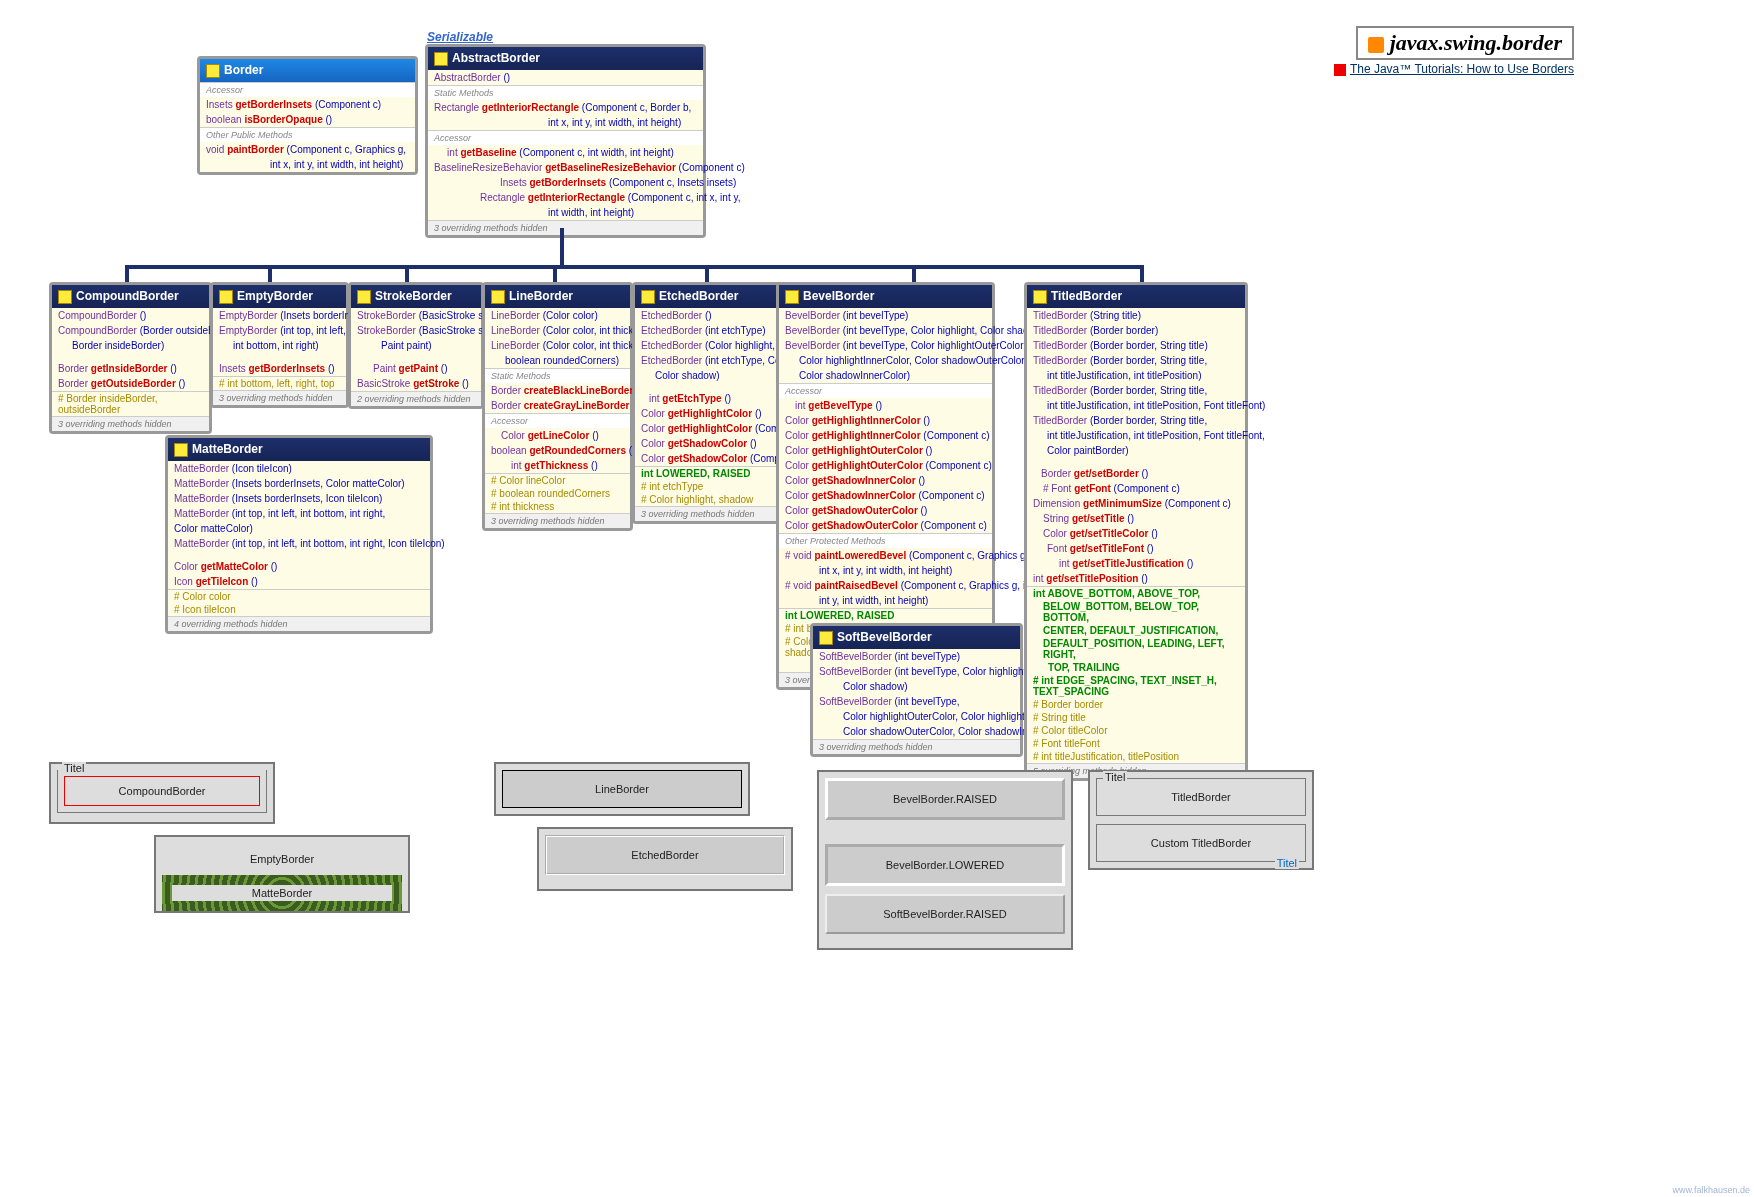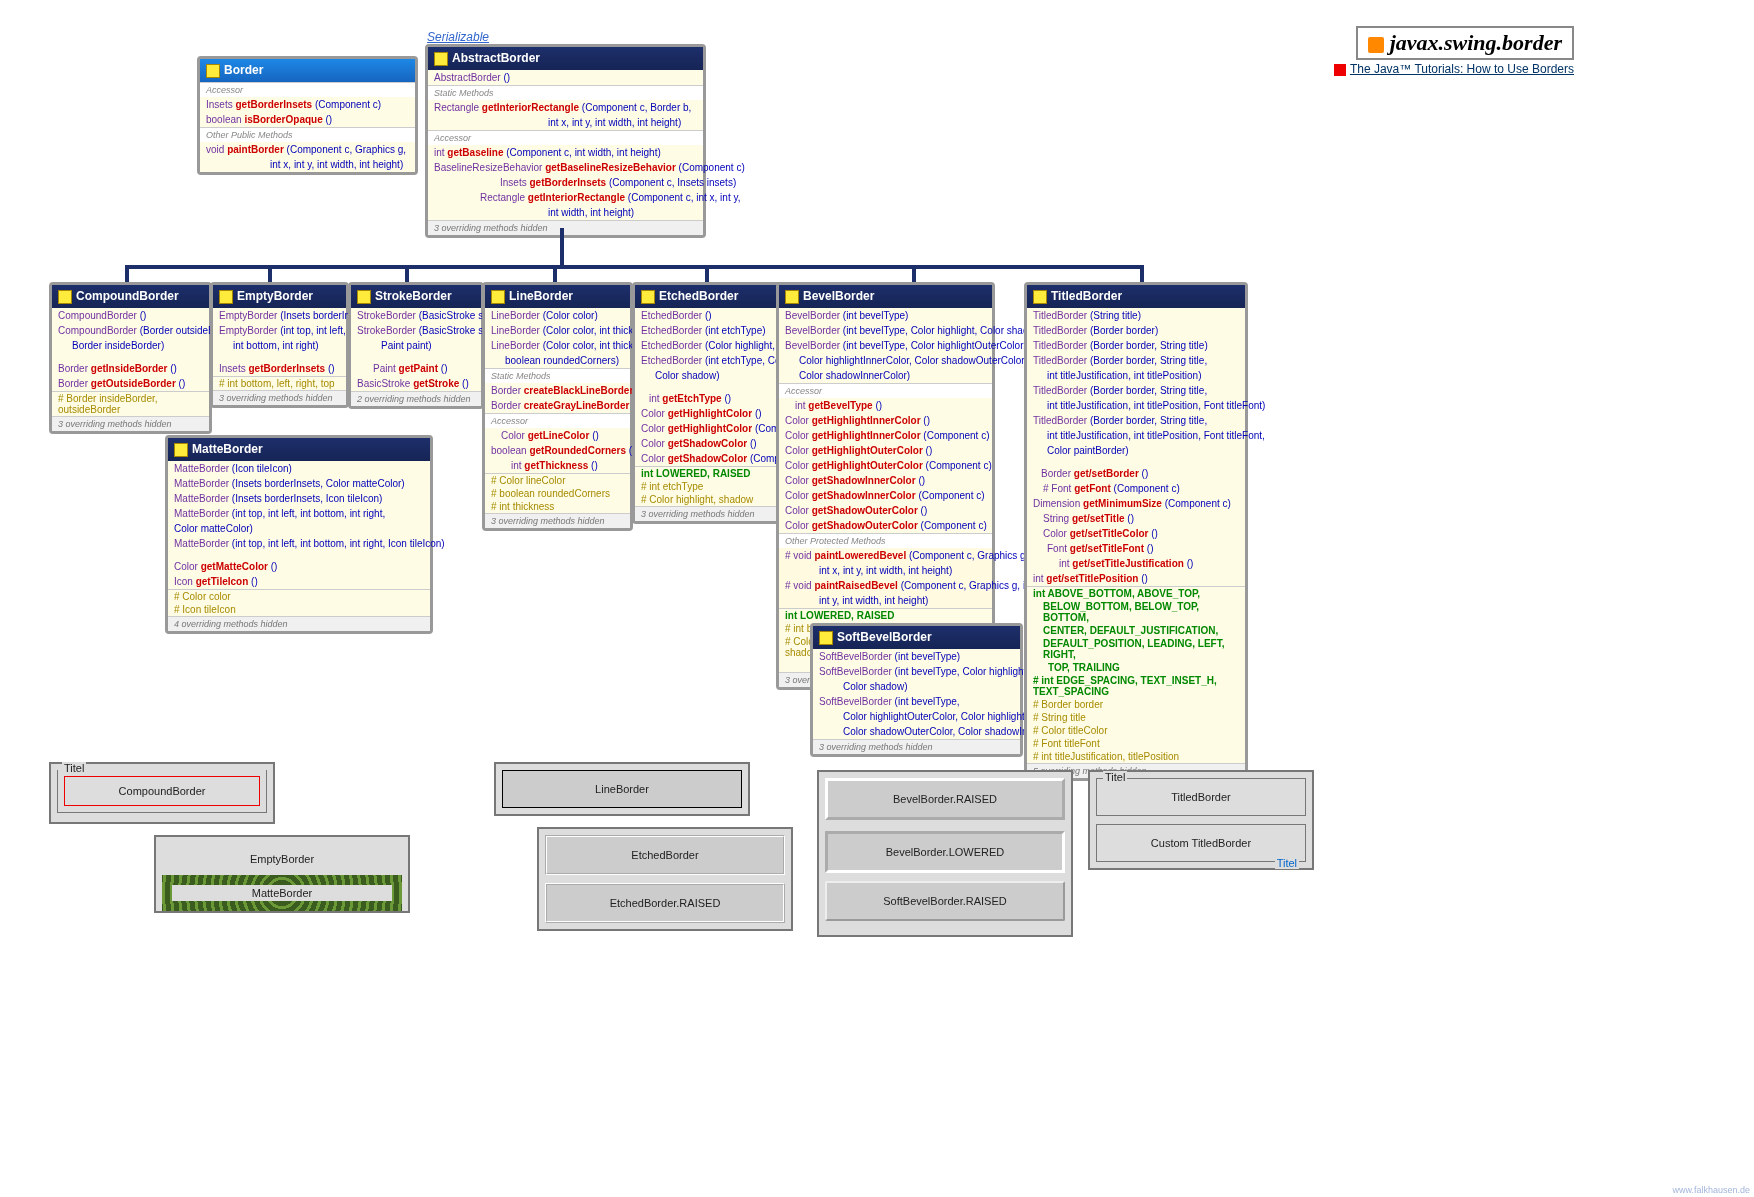--- a/index.html
+++ b/index.html
@@ -16,21 +16,21 @@
 .body{background:#fffce6}
 .row{padding:1px 6px;font-size:10px;white-space:nowrap;line-height:13px}
 .prot{background:#fffae0}
 .rt{color:#7030a0}
 .mn{color:#c00;font-weight:bold}
 .pn{color:#0000b8}
 .kw{color:#080;font-weight:bold}
 .ft{background:#f0f0f0;font-style:italic;color:#777;padding:2px 6px;font-size:9px;border-top:1px solid #ccc}
 .fld{background:#fffce6;padding:1px 6px;font-size:10px;border-top:1px solid #ccc}
 .fld .pr{color:#a68b00}
-.serial{position:absolute;color:#36c;font-style:italic;font-weight:normal;text-decoration:underline;font-size:12px}
+.serial{position:absolute;color:#36c;font-style:italic;font-weight:bold;text-decoration:underline;font-size:12px}
 .demo{position:absolute;border:2px solid #777;background:#ddd;padding:6px}
 .demo-in{border:1px solid #555;background:#ccc;padding:12px 20px;font-family:Tahoma,sans-serif;font-size:11px;text-align:center}
 .credit{position:absolute;bottom:2px;right:4px;font-size:9px;color:#a3b5db}
 .conn{position:absolute;background:#1d2f6b}
 </style>
 </head>
 <body>
 
 <div class="title"><span class="icon"></span><span>javax.swing.border</span></div>
 <div class="tut-link">The Java™ Tutorials: How to Use Borders</div>
@@ -56,21 +56,21 @@
 <div class="body">
       <div class="row"><span class="rt">AbstractBorder</span> <span class="pn">()</span></div>
     </div>
 <div class="sec">Static Methods</div>
 <div class="body">
 <div class="row"><span class="rt">Rectangle</span> <span class="mn">getInteriorRectangle</span> <span class="pn">(Component c, Border b,</span></div>
 <div class="row" style="padding-left:120px"><span class="pn">int x, int y, int width, int height)</span></div>
 </div>
 <div class="sec">Accessor</div>
 <div class="body">
-<div class="row" style="text-align:left;padding-right:16px"><span class="rt">int</span> <span class="mn">getBaseline</span> <span class="pn">(Component c, int width, int height)</span></div>
+<div class="row" style="text-align:center;padding-right:16px"><span class="rt">int</span> <span class="mn">getBaseline</span> <span class="pn">(Component c, int width, int height)</span></div>
 <div class="row"><span class="rt">BaselineResizeBehavior</span> <span class="mn">getBaselineResizeBehavior</span> <span class="pn">(Component c)</span></div>
 <div class="row" style="padding-left:72px"><span class="rt">Insets</span> <span class="mn">getBorderInsets</span> <span class="pn">(Component c, Insets insets)</span></div>
 <div class="row" style="padding-left:52px"><span class="rt">Rectangle</span> <span class="mn">getInteriorRectangle</span> <span class="pn">(Component c, int x, int y,</span></div>
 <div class="row" style="padding-left:120px"><span class="pn">int width, int height)</span></div>
 </div>
 <div class="ft">3 overriding methods hidden</div>
 </div>
 
 <div class="conn" style="left:560px;top:228px;width:4px;height:40px"></div>
 <div class="conn" style="left:125px;top:265px;width:1018px;height:4px"></div>
@@ -273,24 +273,23 @@
 </div>
 <div class="demo" style="left:154px;top:835px;width:240px;height:62px">
 <div style="padding:10px 30px;text-align:center;font-size:11px">EmptyBorder</div>
 <div style="border:10px solid transparent;border-image:repeating-radial-gradient(circle,#3a5d1f 0 5px,#6c9938 5px 8px) 10;padding:2px 30px;text-align:center;font-size:11px">MatteBorder</div>
 </div>
 <div class="demo" style="left:494px;top:762px;width:240px">
     <div class="demo-in" style="border:1px solid #000">LineBorder</div>
   </div>
 <div class="demo" style="left:537px;top:827px;width:240px">
 <div class="demo-in" style="border:2px groove #fff;margin-bottom:8px">EtchedBorder</div>
-<div class="demo-in" style="border:2px ridge #fff">EtchedBorder.RAISED</div>
 </div>
 <div class="demo" style="left:817px;top:770px;width:240px">
-<div class="demo-in" style="border:3px outset #fff;margin-bottom:11px">BevelBorder.RAISED</div>
+<div class="demo-in" style="border:3px outset #fff;margin-bottom:24px">BevelBorder.RAISED</div>
 <div class="demo-in" style="border:3px inset #fff;margin-bottom:8px">BevelBorder.LOWERED</div>
 <div class="demo-in" style="border:2px outset #eee;border-radius:2px;margin-bottom:8px">SoftBevelBorder.RAISED</div>
 </div>
 <div class="demo" style="left:1088px;top:770px;width:210px">
 <div style="border:1px solid #777;padding:12px 20px;text-align:center;font-size:11px;position:relative;margin-bottom:8px"><div style="position:absolute;top:-8px;left:6px;background:#ddd;padding:0 2px;font-size:11px">Titel</div><span>TitledBorder</span></div>
 <div style="border:1px solid #777;padding:12px 20px;text-align:center;font-size:11px;position:relative"><span>Custom TitledBorder</span><div style="position:absolute;bottom:-8px;right:6px;background:#ddd;padding:0 2px;font-size:11px;color:#06c">Titel</div></div>
 </div>
 
 <div class="credit">www.falkhausen.de</div>
 

